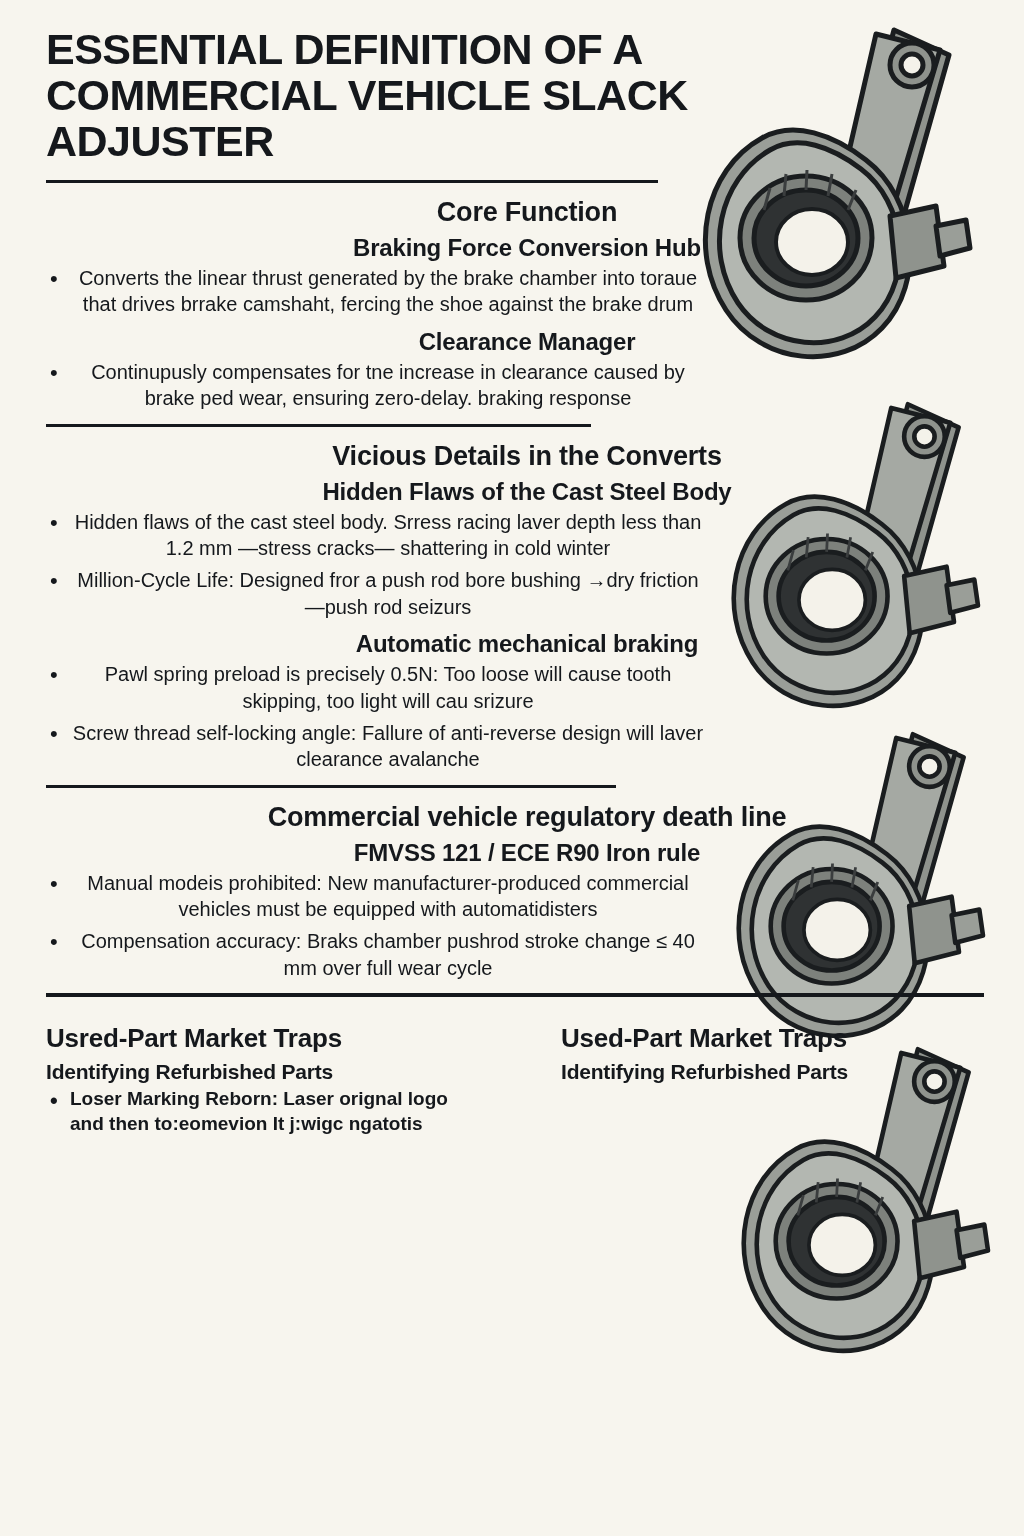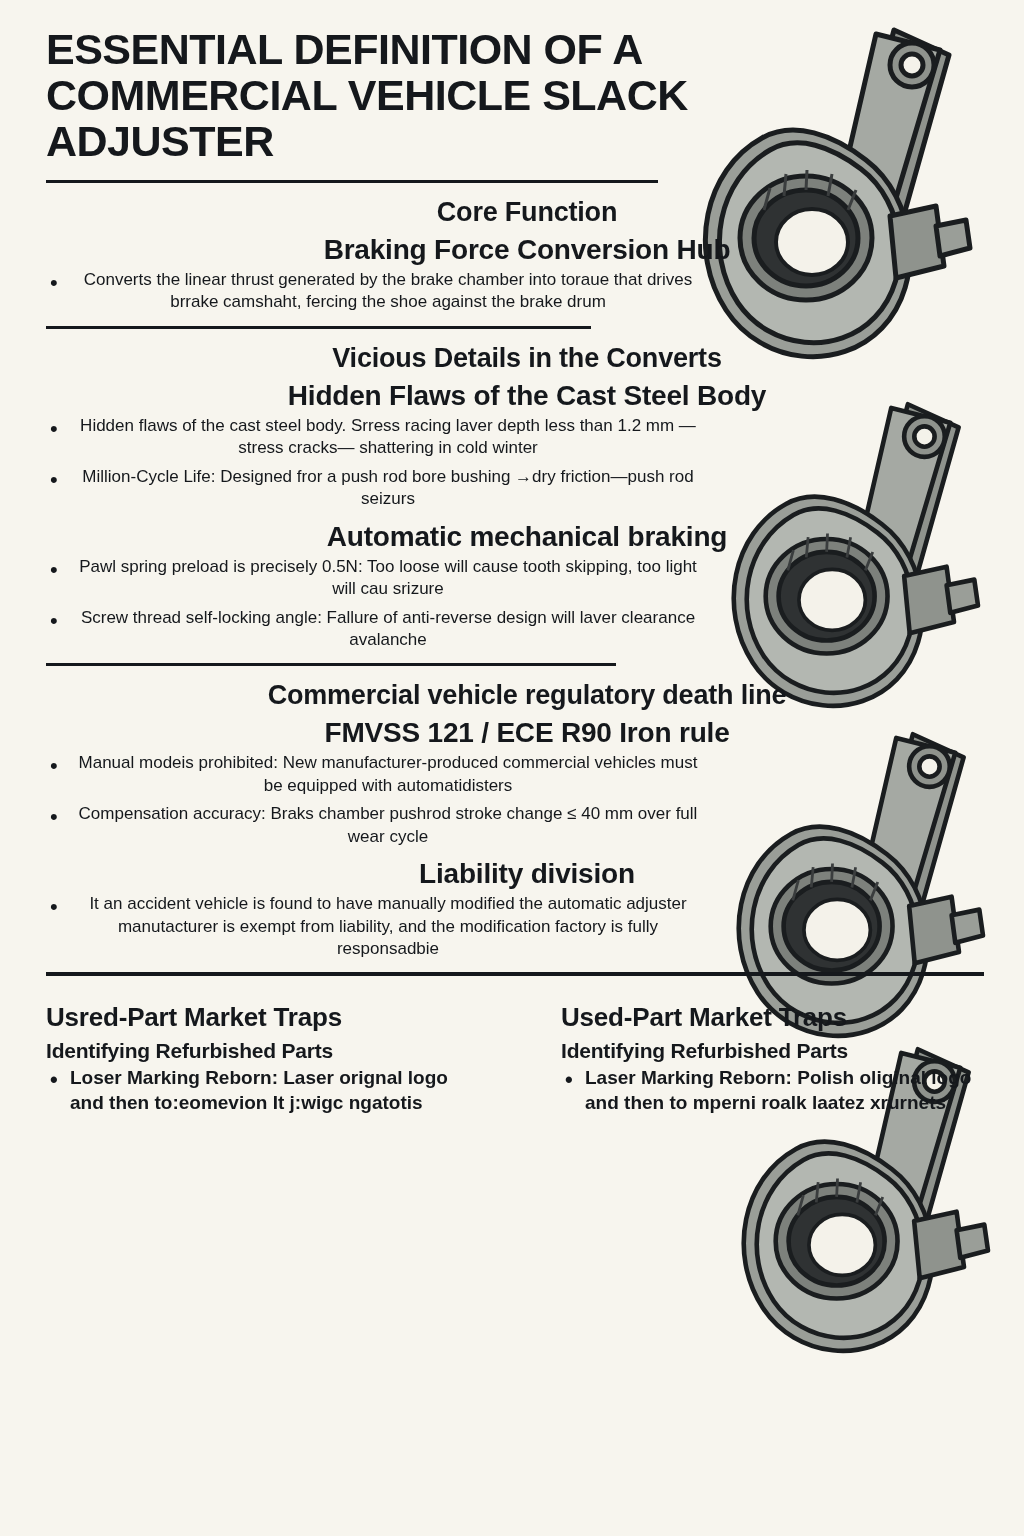--- a/index.html
+++ b/index.html
@@ -57,34 +57,34 @@
   .rule.w3 { width: 570px; }
   .rule.full { width: 938px; border-top-width: 4px; margin-bottom: 16px; }
 
   .sec-title {
     font-size: 27px;
     font-weight: 800;
     margin: 0 0 2px 0;
     letter-spacing: -0.2px;
   }
   .sub-title {
-    font-size: 28px;
+    font-size: 24px;
     font-weight: 800;
     margin: 6px 0 3px 0;
     letter-spacing: -0.2px;
   }
   ul.bullets {
     list-style: none;
     margin: 0 0 6px 0;
     padding: 0;
   }
   ul.bullets li {
     position: relative;
     padding-left: 24px;
-    font-size: 17px;
+    font-size: 20px;
     line-height: 1.32;
     margin-bottom: 6px;
     max-width: 660px;
   }
   ul.bullets li::before {
     content: "•";
     position: absolute;
     left: 4px;
     top: -1px;
     font-size: 22px;
@@ -228,20 +228,26 @@
   <div class="sec">
     <h2 class="sec-title">Core Function</h2>
 
     <div class="block">
       <h3 class="sub-title">Braking Force Conversion Hub</h3>
       <ul class="bullets narrow">
         <li>Converts the linear thrust generated by the brake chamber into toraue that drives brrake camshaht, fercing the shoe against the brake drum</li>
       </ul>
     </div>
 
+    <div class="block">
+      <h3 class="sub-title">Clearance Manager</h3>
+      <ul class="bullets mid">
+        <li>Continupusly compensates for tne increase in clearance caused by brake ped wear, ensuring zero-delay. braking response</li>
+      </ul>
+    </div>
   </div>
 
   <hr class="rule w2">
 
   <div class="sec">
     <h2 class="sec-title">Vicious Details in the Converts</h2>
 
     <div class="block">
       <h3 class="sub-title">Hidden Flaws of the Cast Steel Body</h3>
       <ul class="bullets narrow">
@@ -265,40 +271,31 @@
     <h2 class="sec-title">Commercial vehicle regulatory death line</h2>
 
     <div class="block">
       <h3 class="sub-title">FMVSS 121 / ECE R90 Iron rule</h3>
       <ul class="bullets narrow">
         <li>Manual modeis prohibited: New manufacturer-produced commercial vehicles must be equipped with automatidisters</li>
         <li>Compensation accuracy: Braks chamber pushrod stroke change ≤ 40 mm over full wear cycle</li>
       </ul>
     </div>
 
-    <div class="block">
-      <h3 class="sub-title">Liability division</h3>
-      <ul class="bullets narrow">
-        <li>It an accident vehicle is found to have manually modified the automatic adjuster  manutacturer is exempt from liability, and the modification factory is fully responsadbie</li>
-      </ul>
-    </div>
   </div>
 
   <hr class="rule full">
 
   <div class="bottom-cols">
     <div class="bottom-col">
       <h2 class="sec-title">Usred-Part Market Traps</h2>
       <h3 class="sub-title">Identifying Refurbished Parts</h3>
       <ul class="bullets">
         <li>Loser Marking Reborn: Laser orignal logo and then to:eomevion It j:wigc ngatotis</li>
       </ul>
     </div>
     <div class="bottom-col">
       <h2 class="sec-title">Used-Part Market Traps</h2>
       <h3 class="sub-title">Identifying Refurbished Parts</h3>
-      <ul class="bullets">
-        <li>Laser Marking Reborn:  Polish oliginal logo and then to mperni roalk laatez xrurnets</li>
-      </ul>
     </div>
   </div>
 
 </div>
 
 </body></html>

